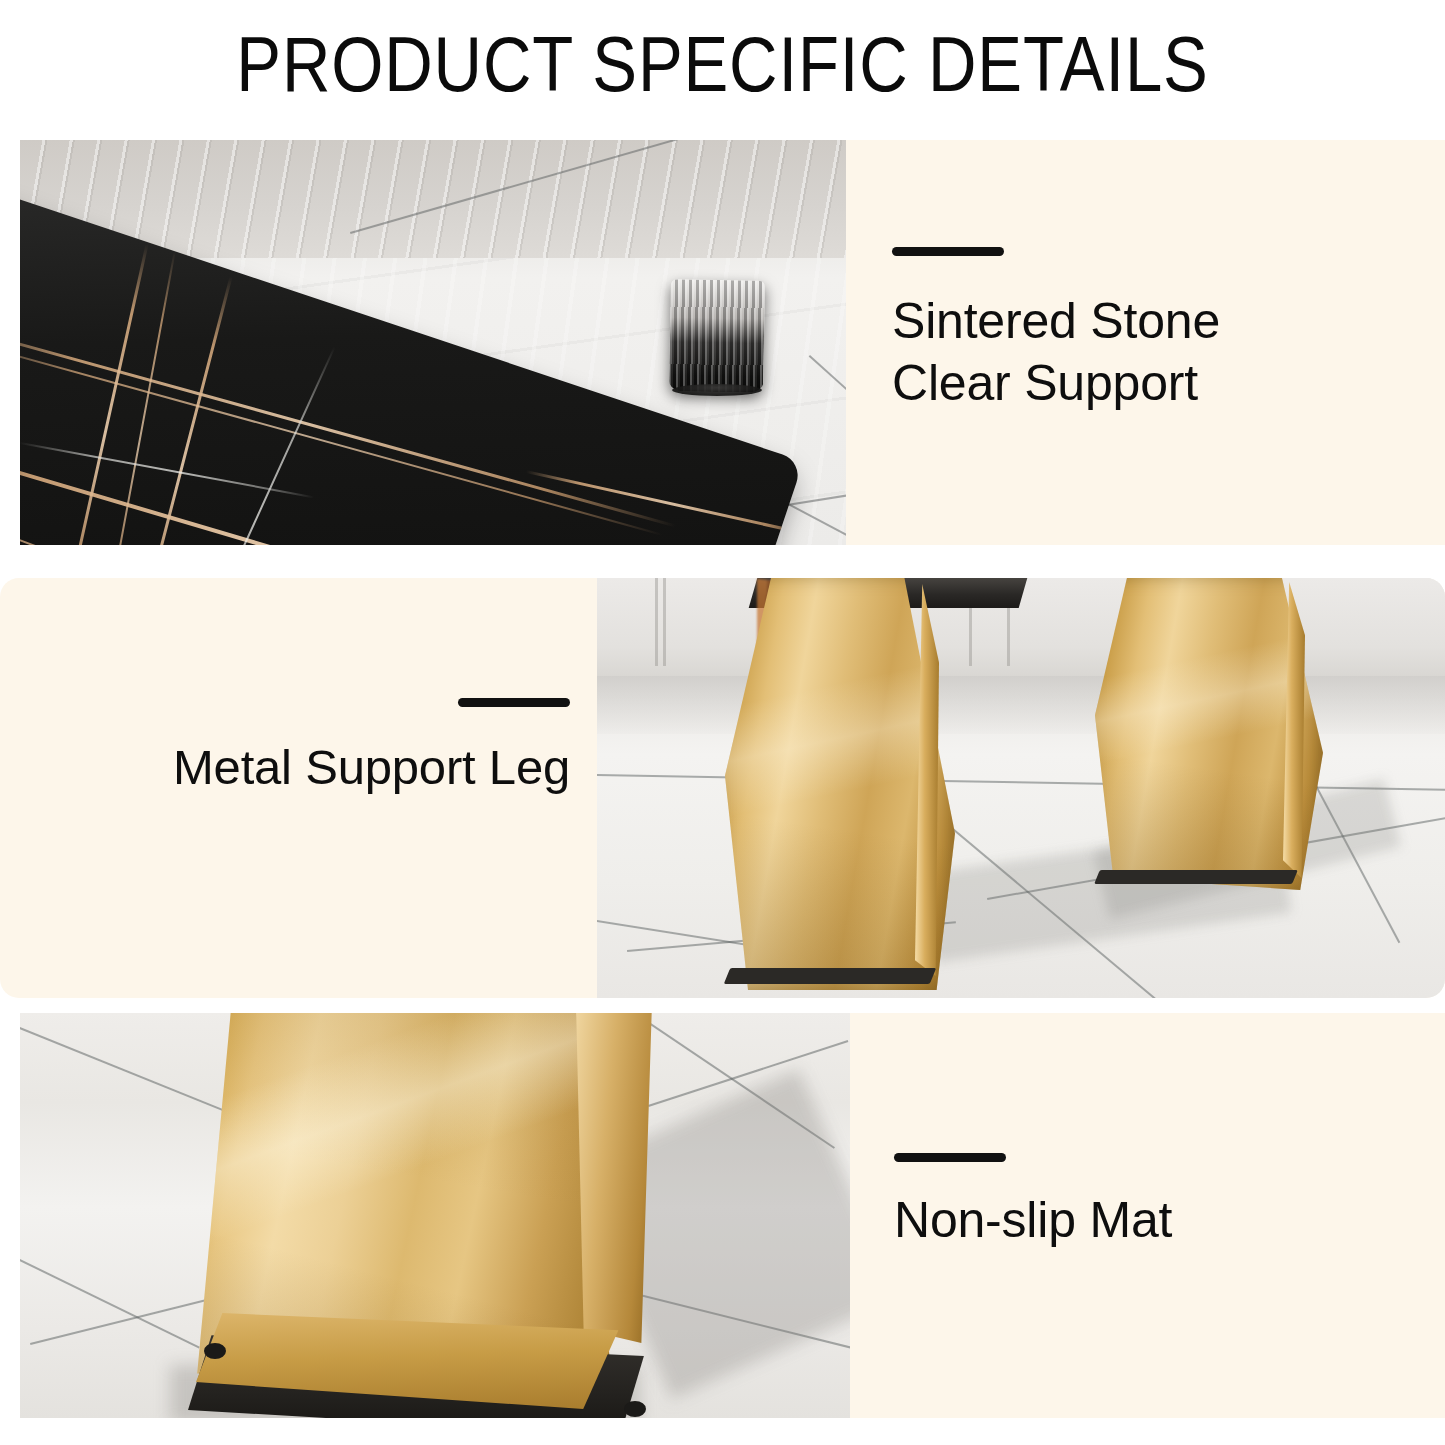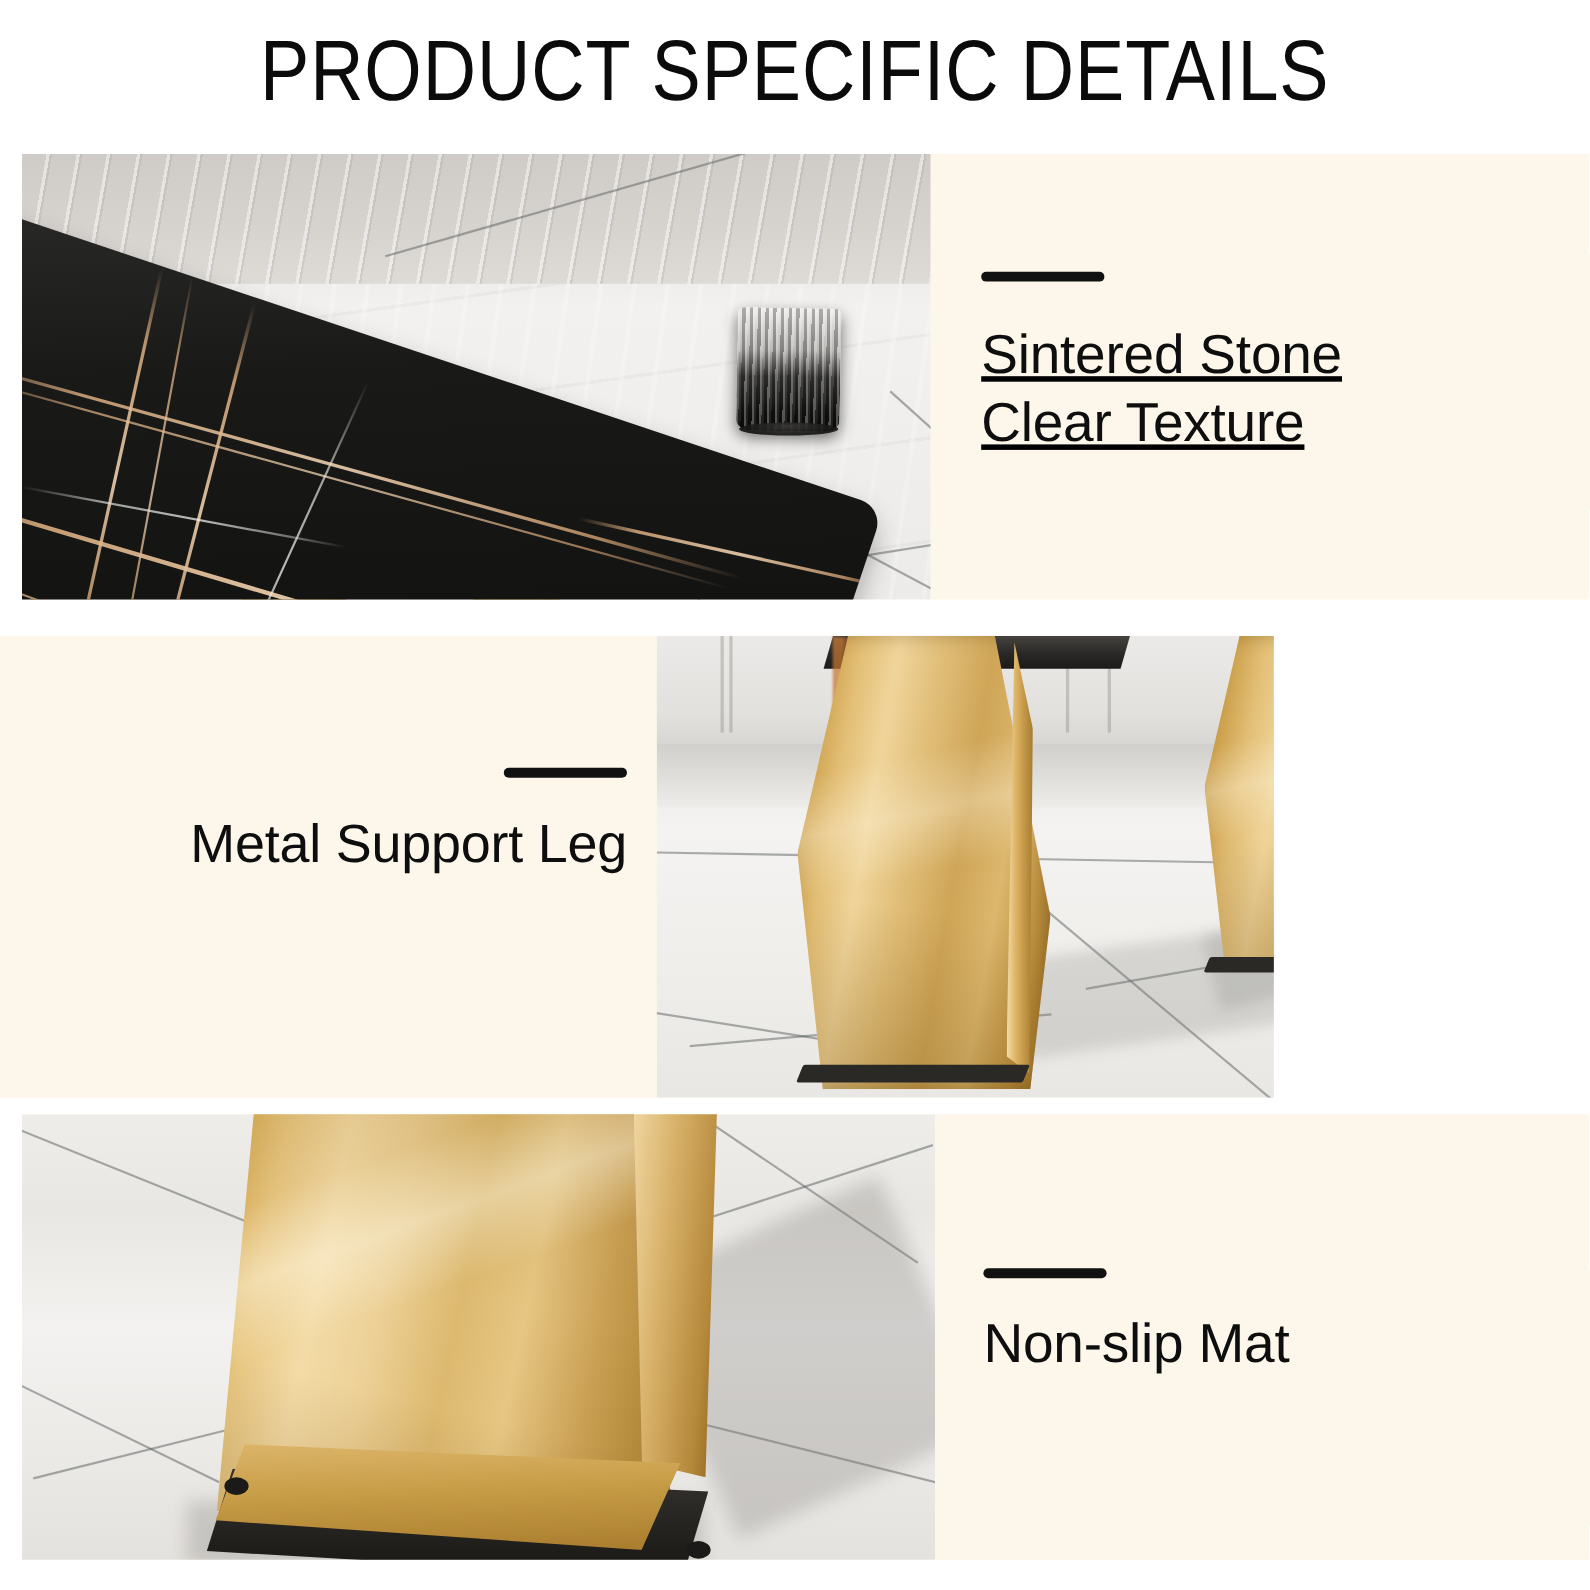--- a/index.html
+++ b/index.html
@@ -34,21 +34,21 @@
     white-space: nowrap;
   }
 
   
   .panel {
     position: absolute;
     background: #fdf6ea;
     overflow: hidden;
   }
   #panel-1 { left: 20px;  top: 140px;  width: 1425px; height: 405px; }
-  #panel-2 { left: 0px;   top: 578px;  width: 1158px; height: 420px; }
+  #panel-2 { left: 0px;   top: 578px;  width: 1445px; height: 420px; border-radius: 19px; }
   #panel-3 { left: 20px;  top: 1013px; width: 1425px; height: 405px; }
 
   .photo {
     position: absolute;
     top: 0;
     height: 100%;
     overflow: hidden;
   }
   #panel-1 .photo { left: 0;    width: 826px; }
   #panel-2 .photo { left: 597px; width: 848px; }
@@ -60,21 +60,21 @@
     height: 100%;
   }
   #panel-1 .textblock { left: 826px; width: 599px; }
   #panel-2 .textblock { left: 0;     width: 597px; }
   #panel-3 .textblock { left: 830px; width: 652px; }
 
   .tb-inner {
     position: absolute;
     left: 0; right: 0;
   }
-  #panel-1 .tb-inner { top: 107px; padding-left: 46px; text-align: left; text-decoration: underline; }
+  #panel-1 .tb-inner { top: 107px; padding-left: 46px; text-align: left; }
   #panel-2 .tb-inner { top: 120px; padding-right: 27px; text-align: right; }
   #panel-3 .tb-inner { top: 140px; padding-left: 44px; text-align: left; }
 
   .rule {
     display: inline-block;
     width: 112px;
     height: 9px;
     background: #111111;
     border-radius: 5px;
     margin-bottom: 30px;
@@ -380,21 +380,21 @@
     </div>
 
     <div class="vase"></div>
     <div class="vase-foot"></div>
   </div>
 
   <div class="textblock">
     <div class="tb-inner">
       <div class="rule"></div>
       <div class="caption-line cl-1">Sintered Stone</div>
-      <div class="caption-line cl-2">Clear Texture</div>
+      <div class="caption-line cl-2">Clear Support</div>
     </div>
   </div>
 </section>
 
 <section class="panel" id="panel-2">
 
   <div class="textblock">
     <div class="tb-inner">
       <div class="rule"></div>
       <div class="caption-line cl-1">Metal Support Leg</div>

